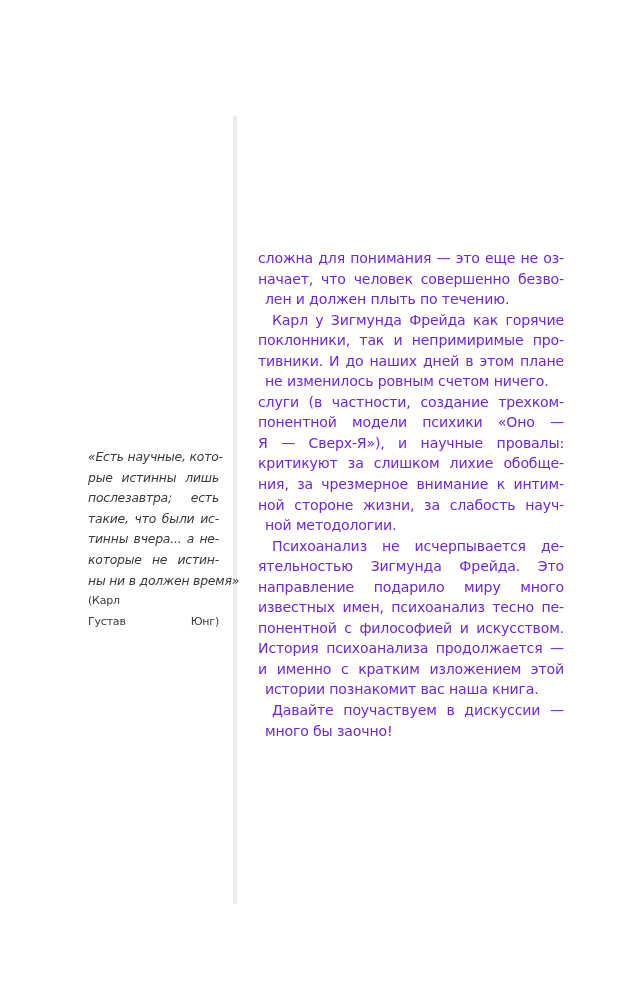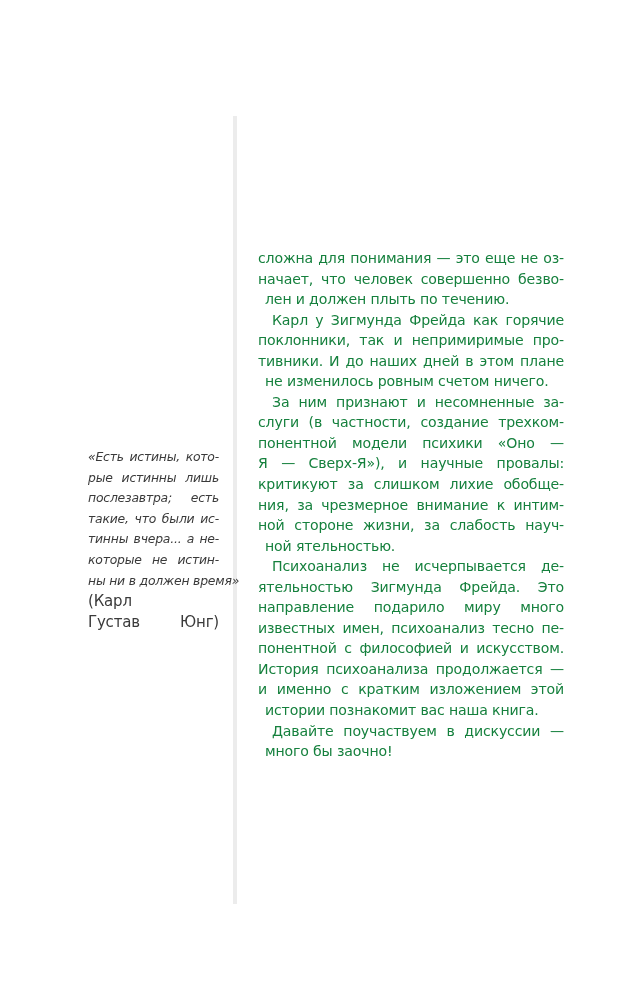--- a/index.html
+++ b/index.html
@@ -48,82 +48,81 @@
       text-align: justify;
       text-align-last: justify;
     }
     .sidebar-quote .q-line.last {
       text-align-last: right;
     }
     .attribution {
       font-style: normal;
       text-align: left;
       display: block;
-      font-size: 15px;
+      font-size: 11px;
       line-height: 20.6px;
       color: #3a3a3a;
     }
     .attribution span { display: block; }
     .main-text {
       position: absolute;
       left: 258px;
       top: 248px;
       width: 306px;
       font-family: "DejaVu Sans", sans-serif;
       font-size: 14.1px;
       line-height: 20.55px;
-      color: #15803d;
+      color: #6d28d9;
     }
     .main-text .line {
       display: block;
       white-space: nowrap;
       text-align: justify;
       text-align-last: justify;
       letter-spacing: -0.15px;
     }
     .main-text .line.indent { padding-left: 14px; }
     .main-text .line.end { text-align-last: left; margin-left: 7px; }
   </style>
 </head>
 <body>
 
 <div class="page">
 
   <div class="vrule"></div>
 
   <div class="sidebar-quote">
-    <span class="q-line">«Есть истины, кото-</span>
+    <span class="q-line">«Есть научные, кото-</span>
     <span class="q-line">рые истинны лишь</span>
     <span class="q-line">послезавтра; есть</span>
     <span class="q-line">такие, что были ис-</span>
     <span class="q-line">тинны вчера... а не-</span>
     <span class="q-line">которые не истин-</span>
     <span class="q-line last">ны ни в должен время»</span>
     <div class="attribution">
       <span>(Карл</span>
       <span>Густав Юнг)</span>
     </div>
   </div>
 
   <div class="main-text" id="main-text">
       <span class="line">сложна для понимания — это еще не оз-</span>
       <span class="line">начает, что человек совершенно безво-</span>
       <span class="line end">лен и должен плыть по течению.</span>
       <span class="line indent">Карл у Зигмунда Фрейда как горячие</span>
       <span class="line">поклонники, так и непримиримые про-</span>
       <span class="line">тивники. И до наших дней в этом плане</span>
       <span class="line end">не изменилось ровным счетом ничего.</span>
-      <span class="line indent">За ним признают и несомненные за-</span>
       <span class="line">слуги (в частности, создание трехком-</span>
       <span class="line">понентной модели психики «Оно —</span>
       <span class="line">Я — Сверх-Я»), и научные провалы:</span>
       <span class="line">критикуют за слишком лихие обобще-</span>
       <span class="line">ния, за чрезмерное внимание к интим-</span>
       <span class="line">ной стороне жизни, за слабость науч-</span>
-      <span class="line end">ной ятельностью.</span>
+      <span class="line end">ной методологии.</span>
       <span class="line indent">Психоанализ не исчерпывается де-</span>
       <span class="line">ятельностью Зигмунда Фрейда. Это</span>
       <span class="line">направление подарило миру много</span>
       <span class="line">известных имен, психоанализ тесно пе-</span>
       <span class="line">понентной с философией и искусством.</span>
       <span class="line">История психоанализа продолжается —</span>
       <span class="line">и именно с кратким изложением этой</span>
       <span class="line end">истории познакомит вас наша книга.</span>
       <span class="line indent">Давайте поучаствуем в дискуссии —</span>
       <span class="line end">много бы заочно!</span>

